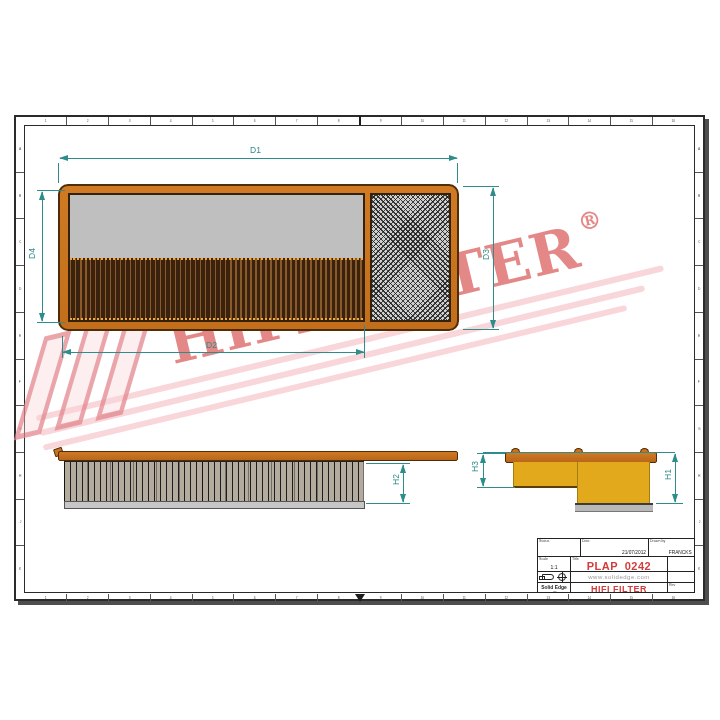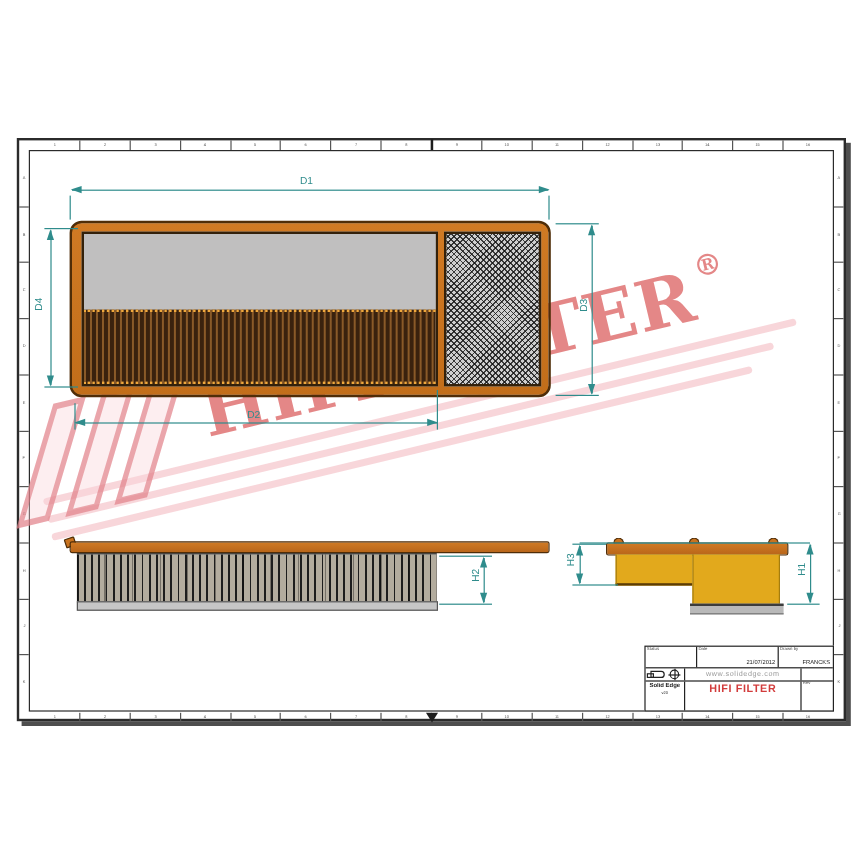--- a/index.html
+++ b/index.html
@@ -401,20 +401,31 @@
     </div>
     <div class="tcell c2">
       <span class="tlabel">Date</span>
       <span class="tval">21/07/2012</span>
     </div>
     <div class="tcell c3">
       <span class="tlabel">Drawn by</span>
       <span class="tval">FRANCKS</span>
     </div>
   </div>
+  <div class="trow r2">
+    <div class="tcell colL">
+      <span class="tlabel">Scale</span>
+      <span class="scale-val">1:1</span>
+    </div>
+    <div class="tcell colM">
+      <span class="tlabel">Title</span>
+      <span class="part-number">PLAP_0242</span>
+    </div>
+    <div class="tcell colR"></div>
+  </div>
   <div class="trow r3">
     <div class="tcell colL">
       <div class="icon-row">
         <span class="proj-icon"></span>
         <span class="target-icon"></span>
       </div>
     </div>
     <div class="tcell colM">
       <span class="tb-url">www.solidedge.com</span>
     </div>

